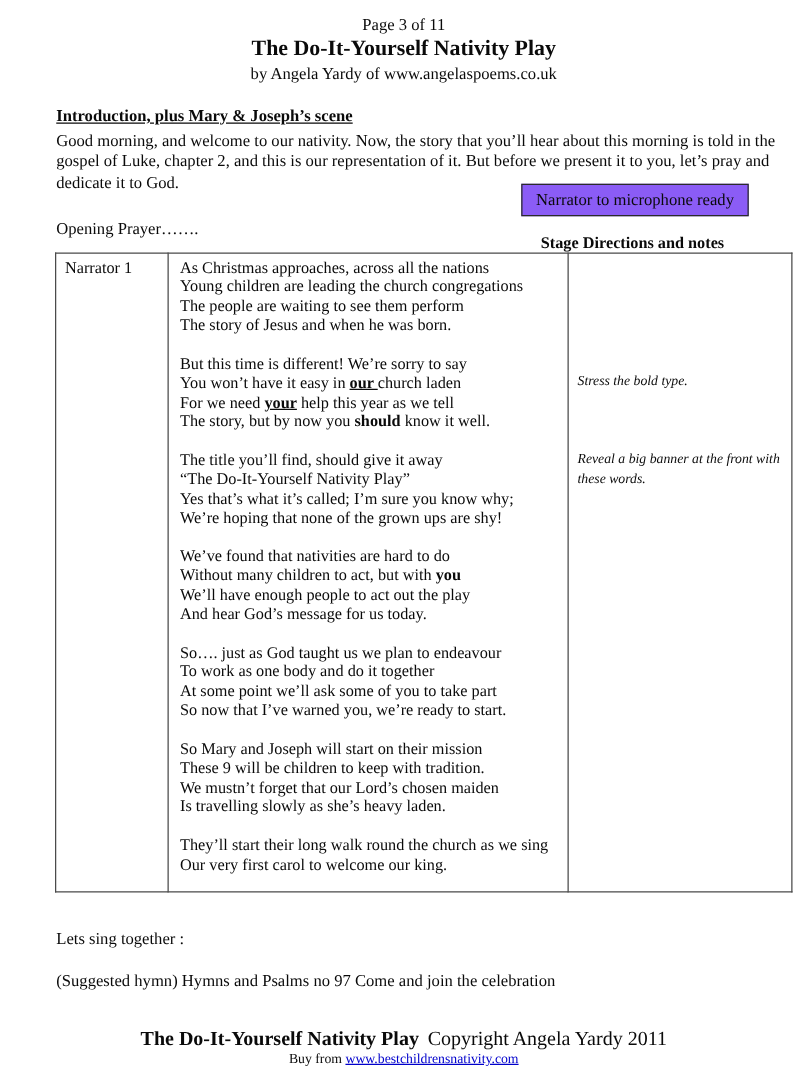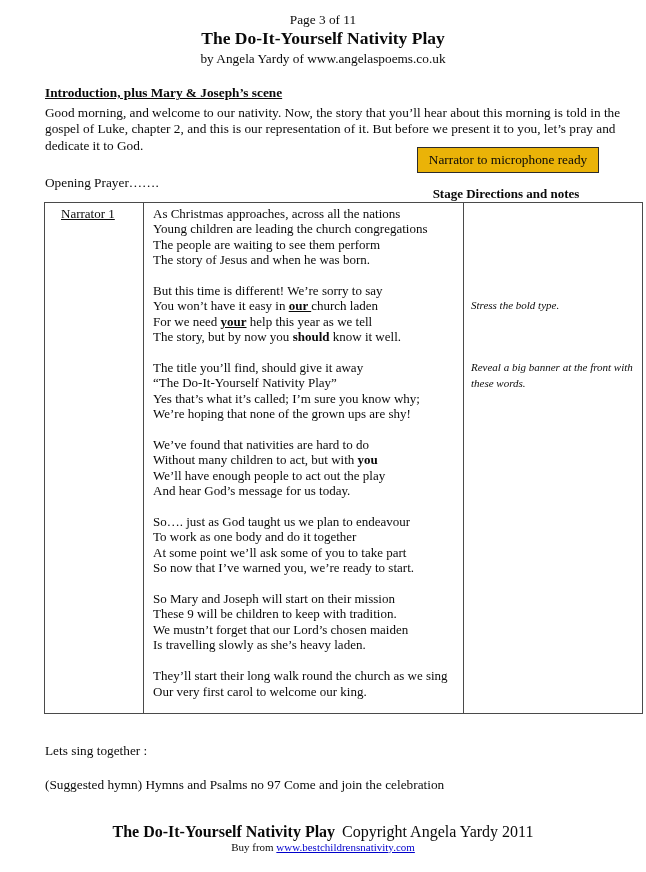--- a/index.html
+++ b/index.html
@@ -17,38 +17,38 @@
   .section-heading {
     top:85px; left:45px; font-size:13.3px; font-weight:bold;
     text-decoration:underline; margin:0;
   }
   .intro-par {
     top:105px; left:45px; width:578px; margin:0;
     line-height:16.3px; text-align:left;
   }
   .callout {
     top:147px; left:417px; width:180px; height:24px;
-    border:1px solid #2b2b2b; background:#eab308;
+    border:1px solid #2b2b2b; background:#8b5cf6;
     display:flex; align-items:center; justify-content:center;
     font-size:13.3px;
   }
   .opening-prayer { top:175px; left:45px; }
   .stage-header {
     top:186px; left:398px; width:216px; text-align:center;
     font-weight:bold; font-size:13px;
   }
   table.script {
     position:absolute; top:202px; left:44px;
     border-collapse:collapse; table-layout:fixed; width:562px;
   }
   table.script td {
     border:1px solid #4a4a4a; vertical-align:top;
     font-size:13px; line-height:15.4px;
   }
-  td.speaker { width:78px; padding:3px 4px 3px 16px;text-decoration:underline; }
+  td.speaker { width:78px; padding:3px 4px 3px 7px; }
   td.verse   { width:306px; padding:3px 4px 14px 9px; }
   td.notes   { width:178px; position:relative; padding:0; }
   .vline { min-height:15.4px; }
   .vspacer { height:15.4px; }
   .vb { font-weight:bold;text-align:right; }
   .vu { text-decoration:underline; }
   .stage-note {
     position:absolute; left:7px; width:166px;
     font-style:italic; font-size:11px; line-height:15.6px;
   }

